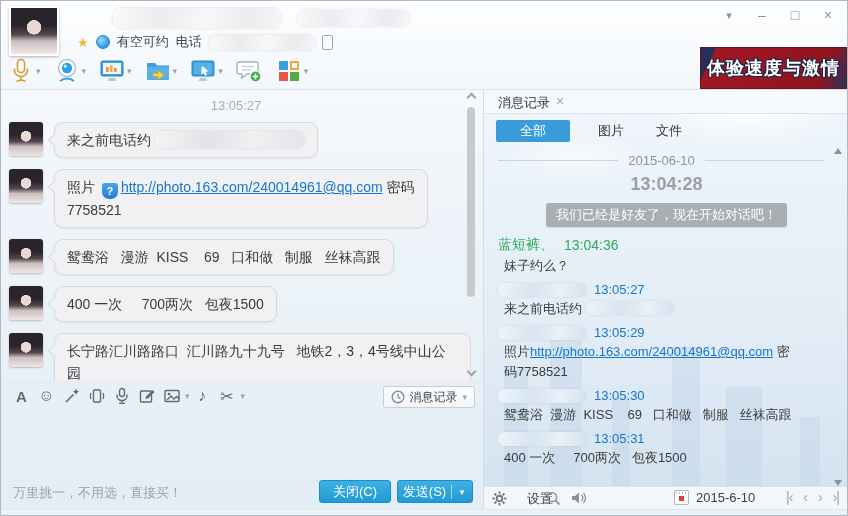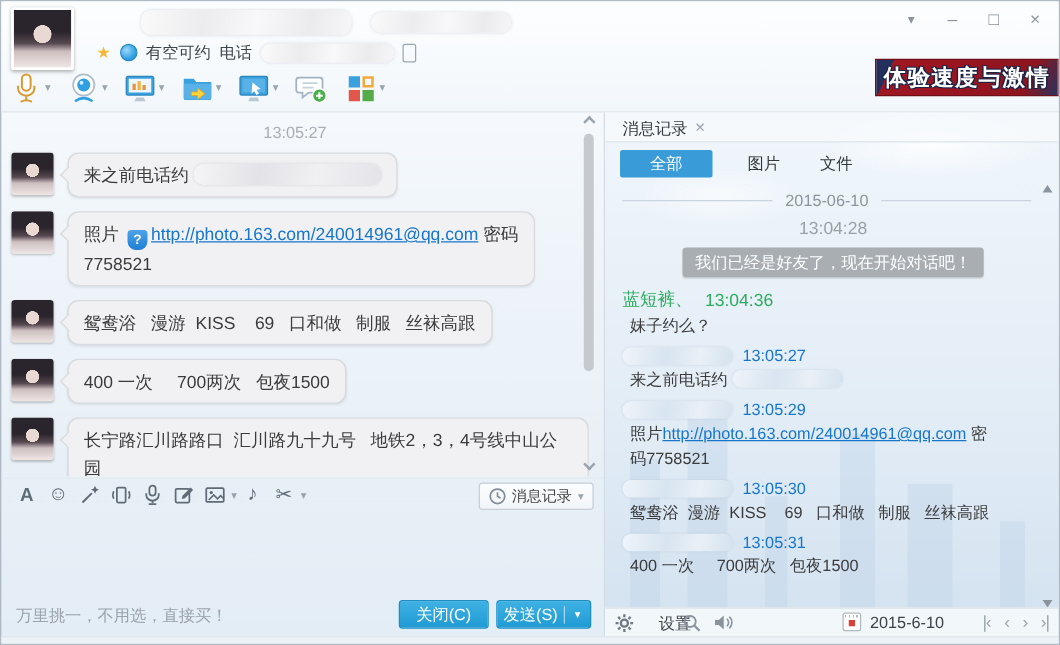--- a/index.html
+++ b/index.html
@@ -24,21 +24,21 @@
   .phone-redact{width:106px;height:15px;}
   .phone-ico{width:9px;height:13px;border:1.5px solid #9aa7b2;border-radius:2px;}
   .winctl{position:absolute;top:6px;right:10px;display:flex;gap:15px;color:#8a949e;}
   .wc{width:18px;text-align:center;font-size:14px;cursor:default;}
   .wc.skin{font-size:11px;padding-top:2px;}
   
   .toolbar{position:absolute;left:6px;top:53px;height:33px;display:flex;align-items:center;}
   .tgroup{display:flex;align-items:center;margin-right:12px;}
   .ti{display:inline-flex;align-items:center;justify-content:center;width:28px;height:31px;}
   .caret{color:#98a4ae;font-size:9px;margin-left:1px;}
-  .banner{position:absolute;right:0;top:46px;width:147px;height:30px;box-sizing:border-box;border:1px solid #6e1019;
+  .banner{position:absolute;right:0;top:46px;width:147px;height:42px;box-sizing:border-box;border:1px solid #6e1019;
     background:linear-gradient(115deg,#232f5c 0%,#232f5c 9%,#a01722 9%,#8f141e 82%,#28335e 100%);
     display:flex;align-items:center;justify-content:center;}
   .banner span{color:#fff;font-size:18px;font-weight:bold;letter-spacing:1px;
     text-shadow:1px 1px 0 #1b2547,-1px -1px 0 #1b2547,1px -1px 0 #1b2547,-1px 1px 0 #1b2547;}
 
   
   .panel-left{position:absolute;left:0;top:89px;width:482px;bottom:6px;}
   .chatlog{position:absolute;left:0;top:0;width:470px;height:291px;overflow:hidden;padding-top:5px;box-sizing:border-box;}
   .time-c{text-align:center;color:#a8aeb4;font-size:13px;margin:3px 0 9px;}
   .msg-row{display:flex;align-items:flex-start;margin:0 0 11px 8px;}
@@ -88,21 +88,21 @@
     background-repeat:no-repeat;}
   .tabbar{position:absolute;left:0;right:0;top:0;height:23px;background:rgba(247,250,252,.78);border-bottom:1px solid #dbe3ea;}
   .tab-title{position:absolute;left:14px;top:4px;font-size:13px;color:#34393e;}
   .tab-close{position:absolute;left:72px;top:3px;color:#9aa4ad;font-size:14px;}
   .filters{position:absolute;left:12px;top:30px;height:22px;display:flex;align-items:center;gap:24px;font-size:13px;color:#34393e;}
   .f-btn{background:#3a9bd9;color:#fff;padding:2px 24px;border-radius:2px;}
   .f-link{padding:2px 4px;}
   .datehdr{position:absolute;left:14px;right:22px;top:63px;display:flex;align-items:center;gap:10px;font-size:13px;color:#8d959c;}
   .dline{flex:1;height:1px;background:#c9d4df;}
   .records{position:absolute;left:0;right:12px;top:80px;height:306px;overflow:hidden;padding-left:14px;display:flex;flex-direction:column;align-items:flex-start;}
-  .r-time{align-self:center;color:#9aa0a6;font-size:14px;margin:4px 0;}
+  .r-time{align-self:center;color:#9aa0a6;font-size:18px;margin:4px 0;font-weight:bold;}
   .r-sys{align-self:center;background:rgba(158,162,166,.85);color:#fff;font-size:13px;padding:3px 10px;border-radius:3px;margin:4px 0 4px;box-shadow:0 1px 1px rgba(0,0,0,.1);}
   .r-green{color:#2bab5c;font-size:14px;margin:5px 0 1px;display:flex;gap:10px;align-items:center;}
   .r-blue{display:flex;align-items:center;gap:8px;margin:5px 0 1px;font-size:13px;color:#1576cc;}
   .r-msg{color:#3c3c3c;font-size:13px;line-height:20px;margin:1px 0 1px 6px;white-space:pre-wrap;}
   .rcap{display:inline-block;width:88px;height:14px;border-radius:7px;vertical-align:-2px;
     background:linear-gradient(100deg,#eef4fa,#d8e4f0 40%,#e9f0f7 70%,#d5e2ee);box-shadow:0 0 2px rgba(160,175,195,.45);}
   .tri{position:absolute;width:0;height:0;border-left:4px solid transparent;border-right:4px solid transparent;}
   .tri.up{right:5px;top:58px;border-bottom:6px solid #8a949e;}
   .tri.down{right:5px;top:390px;border-top:6px solid #8a949e;}
   .r-footer{position:absolute;left:0;right:0;bottom:0;height:22px;background:rgba(244,248,251,.92);border-top:1px solid #dbe3ea;font-size:13px;color:#3c4248;}

